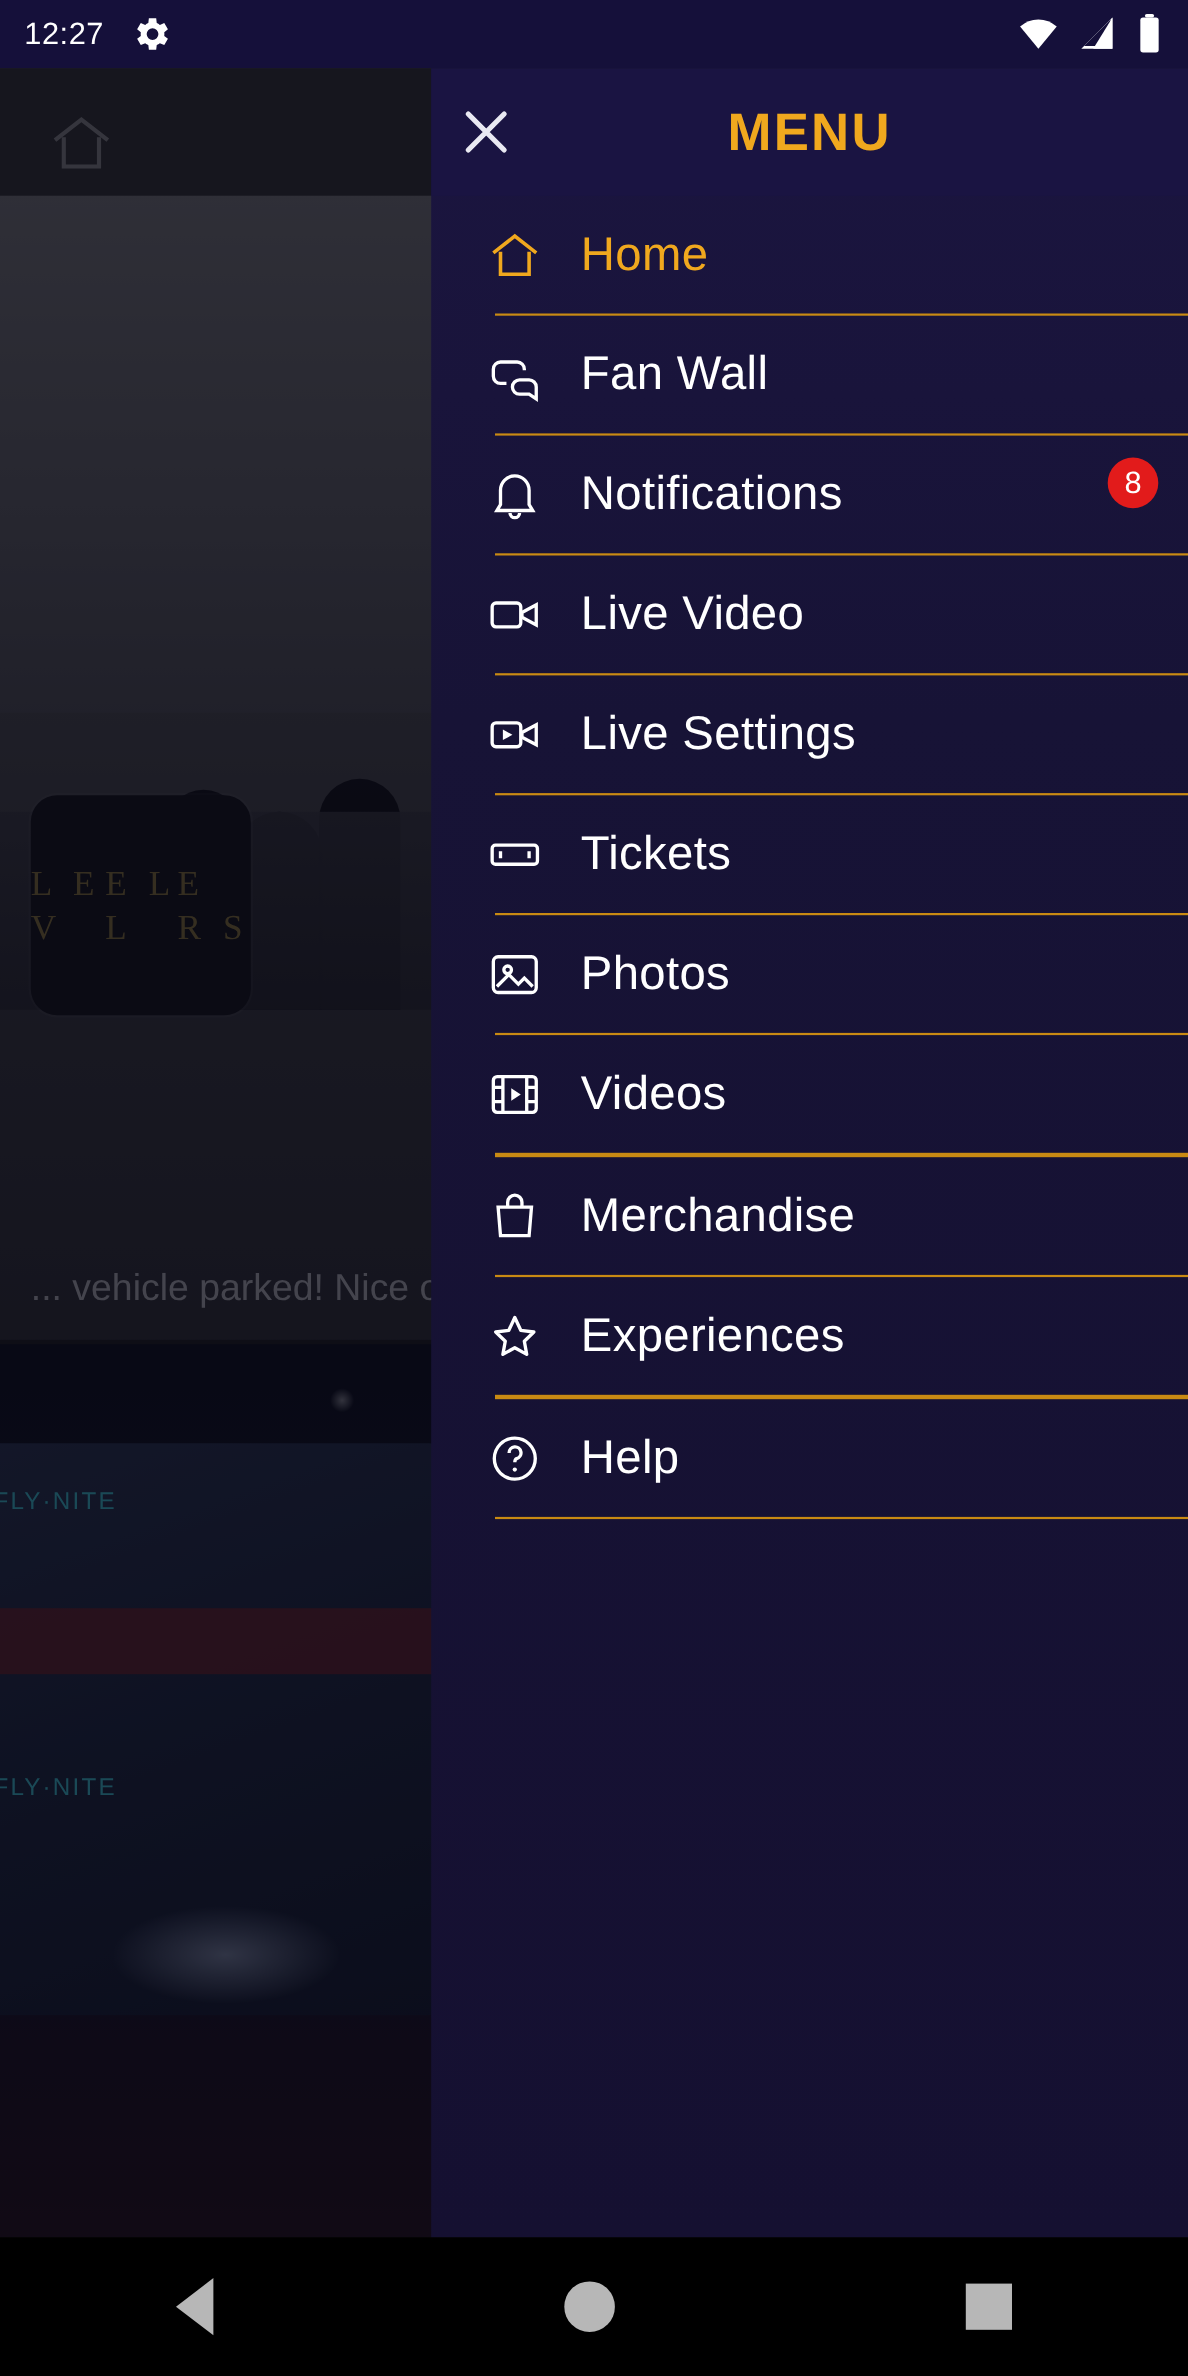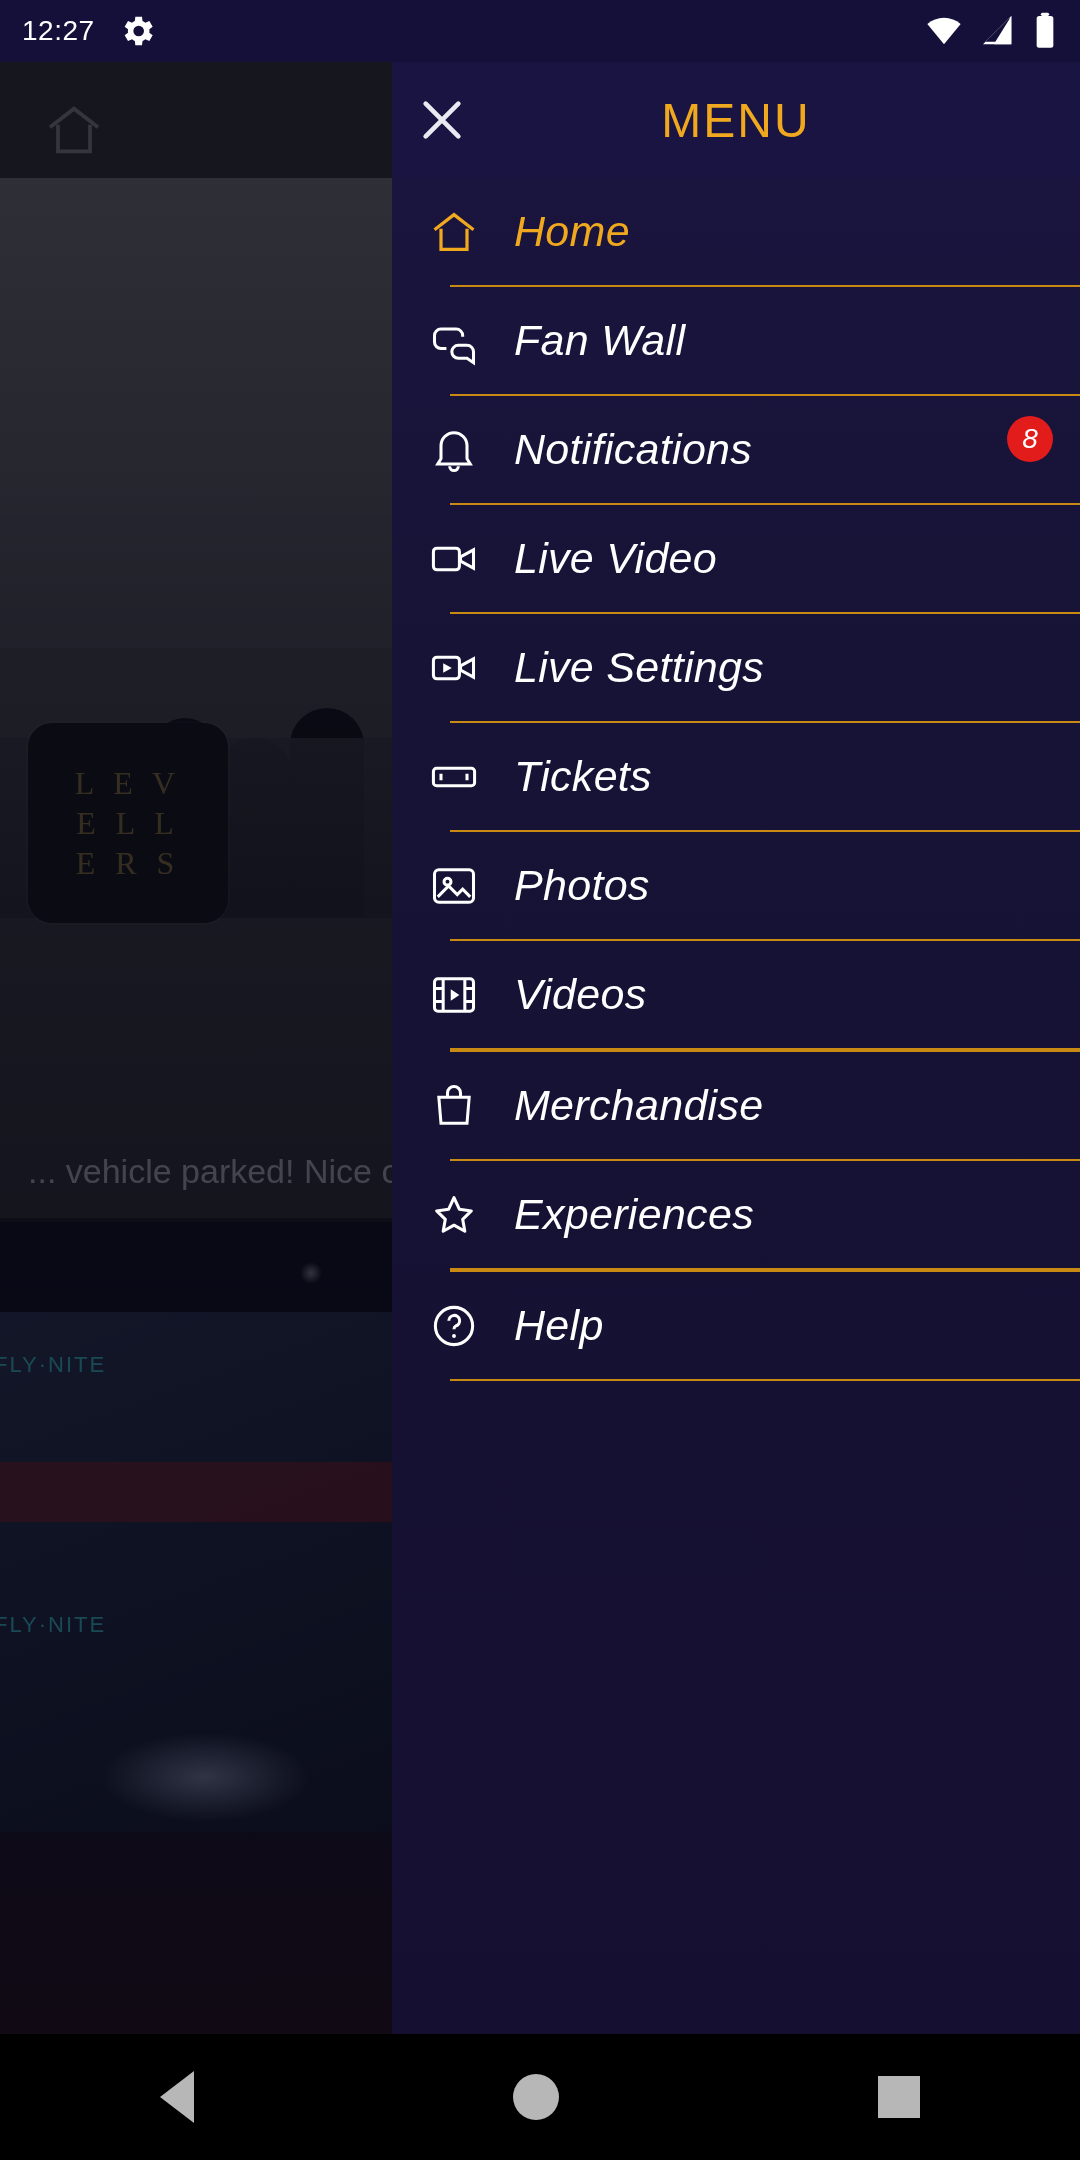--- a/index.html
+++ b/index.html
@@ -18,21 +18,21 @@
   .app-toolbar{position:absolute;left:0;top:0;width:1080px;height:116px;background:#343434;}
   .app-home-icon{position:absolute;left:42px;top:36px;}
   .hero{position:absolute;left:0;top:116px;width:1080px;height:1040px;
     background:linear-gradient(180deg,#6a6a6a 0%,#59595a 22%,#4a4a4c 48%,#3a3a3e 70%,#2f2f33 100%);}
   .hero-sky{position:absolute;left:0;top:0;width:1080px;height:470px;
     background:linear-gradient(180deg,#7b7b7c 0%,#636366 60%,#515155 100%);}
   .sil{position:absolute;bottom:300px;background:#0c0c10;border-radius:40px 40px 0 0;opacity:.92;}
   .hero-band{position:absolute;left:0;top:560px;width:1080px;height:180px;
     background:linear-gradient(180deg,#3c3c41 0%,#2a2a2f 100%);opacity:.85;}
   .logo-box{position:absolute;left:28px;top:545px;width:200px;height:200px;border-radius:24px;
-    background:#121216;display:flex;flex-direction:column;align-items:center;justify-content:center;
+    background:#121216;display:flex;flex-direction:row;align-items:center;justify-content:center;
     box-shadow:0 0 0 2px rgba(255,255,255,.04);}
   .logo-box span{color:#8d7a3a;font-family:"Liberation Serif",serif;font-size:32px;letter-spacing:6px;line-height:1.25;}
   .hero-caption{position:absolute;left:0;top:1090px;width:1080px;color:#b9b9bd;font-size:34px;padding-left:28px;box-sizing:border-box;}
   .share-chip{position:absolute;left:586px;top:832px;width:470px;height:88px;border-radius:10px;
     background:rgba(60,62,100,.55);display:flex;align-items:center;justify-content:center;}
   .share-chip span{color:#8b8ba0;font-size:36px;}
   .hours{position:absolute;left:850px;top:1010px;color:#7e7e90;font-size:30px;}
   .kebab{position:absolute;left:1022px;top:1000px;width:8px;height:8px;border-radius:50%;
     background:#6f6f80;box-shadow:0 16px 0 #6f6f80,0 32px 0 #6f6f80;}
   .photo2{position:absolute;left:0;top:1160px;width:1080px;height:812px;
@@ -50,23 +50,23 @@
   .bokeh{position:absolute;border-radius:50%;background:radial-gradient(circle,rgba(255,255,255,.5),rgba(255,255,255,0) 70%);}
   .reactions{position:absolute;left:700px;top:1880px;display:flex;gap:40px;align-items:center;color:#6c6c80;font-size:32px;}
   .dimmer{position:absolute;left:0;top:0;width:1080px;height:1972px;background:rgba(8,8,20,.66);}
 
   
   .drawer{position:absolute;left:392px;top:62px;width:688px;height:1972px;
     background:linear-gradient(180deg,#1b1540 0%,#171336 30%,#151031 100%);z-index:30;overflow:hidden;}
   .drawer-header{position:relative;height:116px;background:#1a1442;display:flex;align-items:center;}
   .close-btn{position:absolute;left:22px;top:30px;width:56px;height:56px;display:flex;align-items:center;justify-content:center;}
   .menu-title{position:absolute;left:0;top:0;width:688px;height:116px;display:flex;align-items:center;justify-content:center;
-    color:#f0a81e;font-size:48px;font-weight:normal;letter-spacing:2px;}
+    color:#f0a81e;font-size:48px;font-weight:bold;letter-spacing:2px;}
   .menu-list{position:relative;padding-top:0;}
-  .mi{position:relative;height:107px;display:flex;align-items:center;padding-left:2px;font-style:italic;}
+  .mi{position:relative;height:107px;display:flex;align-items:center;padding-left:16px;}
   .mi .ico{width:120px;display:flex;align-items:center;justify-content:center;flex:0 0 120px;}
   .mi .lbl{font-size:43px;color:#ffffff;letter-spacing:.3px;}
   .mi.active .lbl{color:#f0a81e;}
   .sep{height:2px;background:#c98a13;margin-left:58px;margin-right:0;}
   .badge{position:absolute;left:615px;top:20px;min-width:46px;height:46px;border-radius:23px;background:#e21b1b;
     color:#fff;font-size:28px;display:flex;align-items:center;justify-content:center;padding:0 10px;box-sizing:border-box;}
   .gap{height:64px;}
 
   
   .navbar{position:absolute;left:0;top:2034px;width:1080px;height:126px;background:#000;

